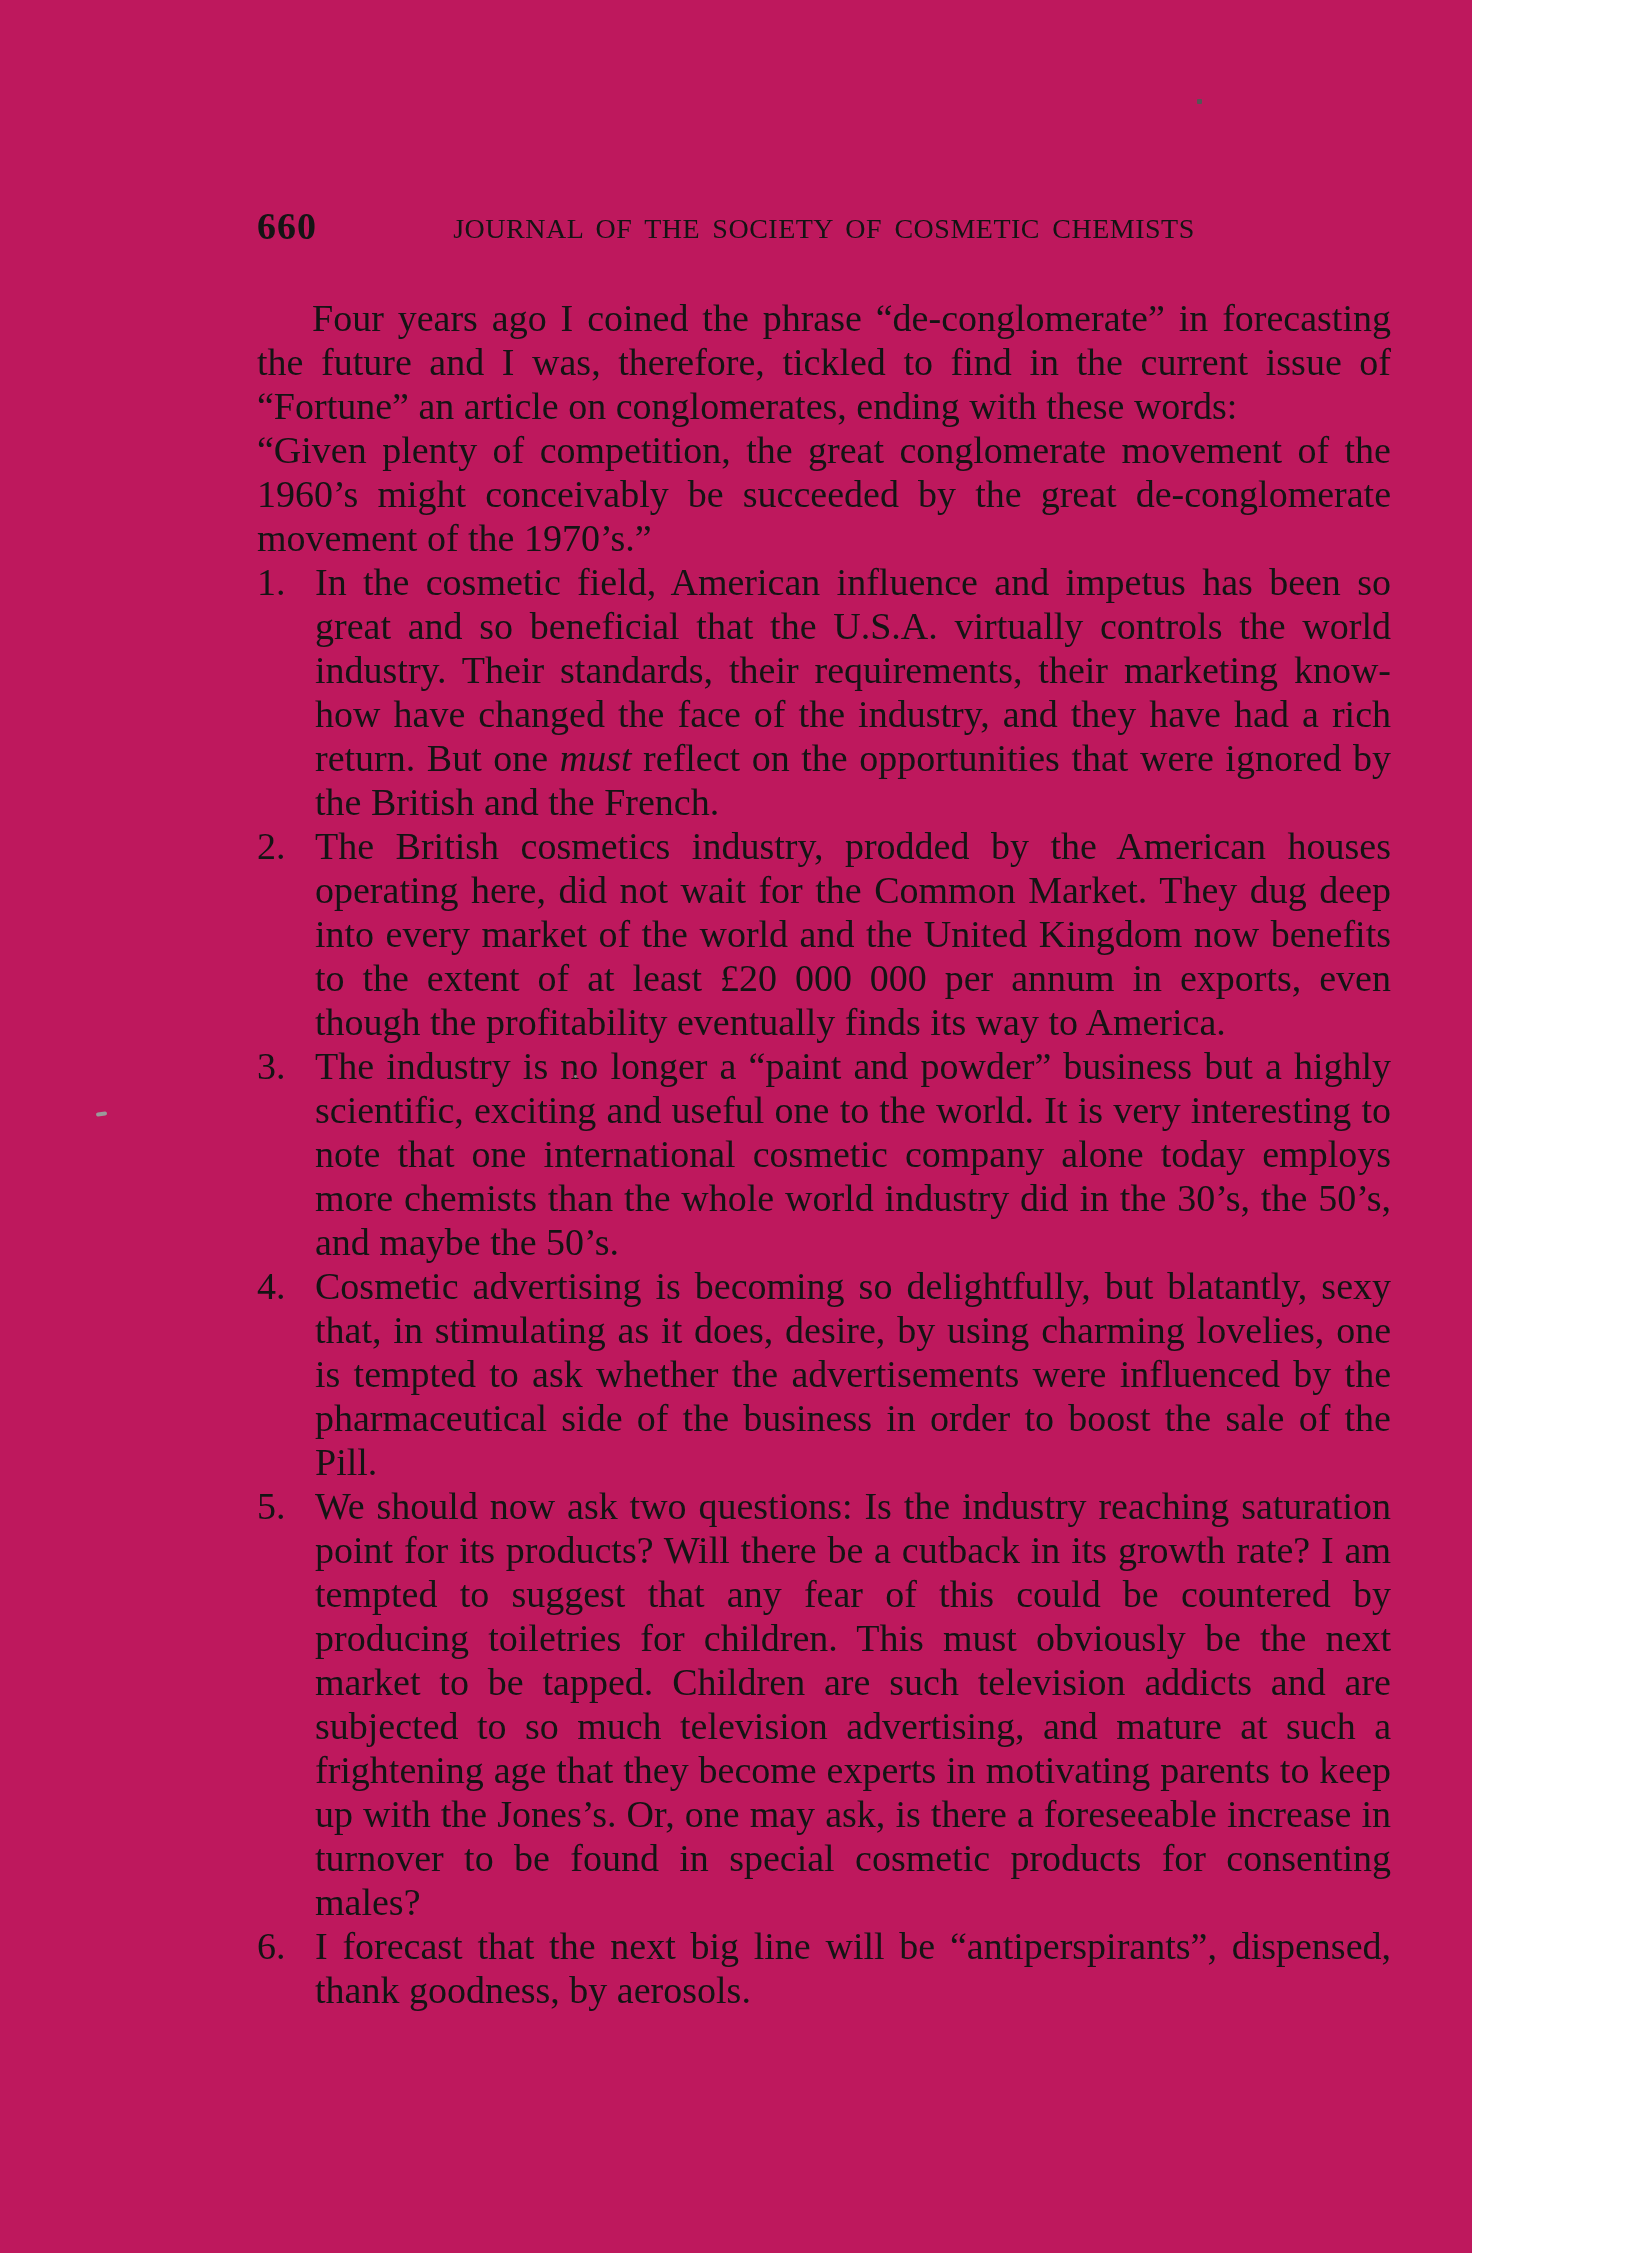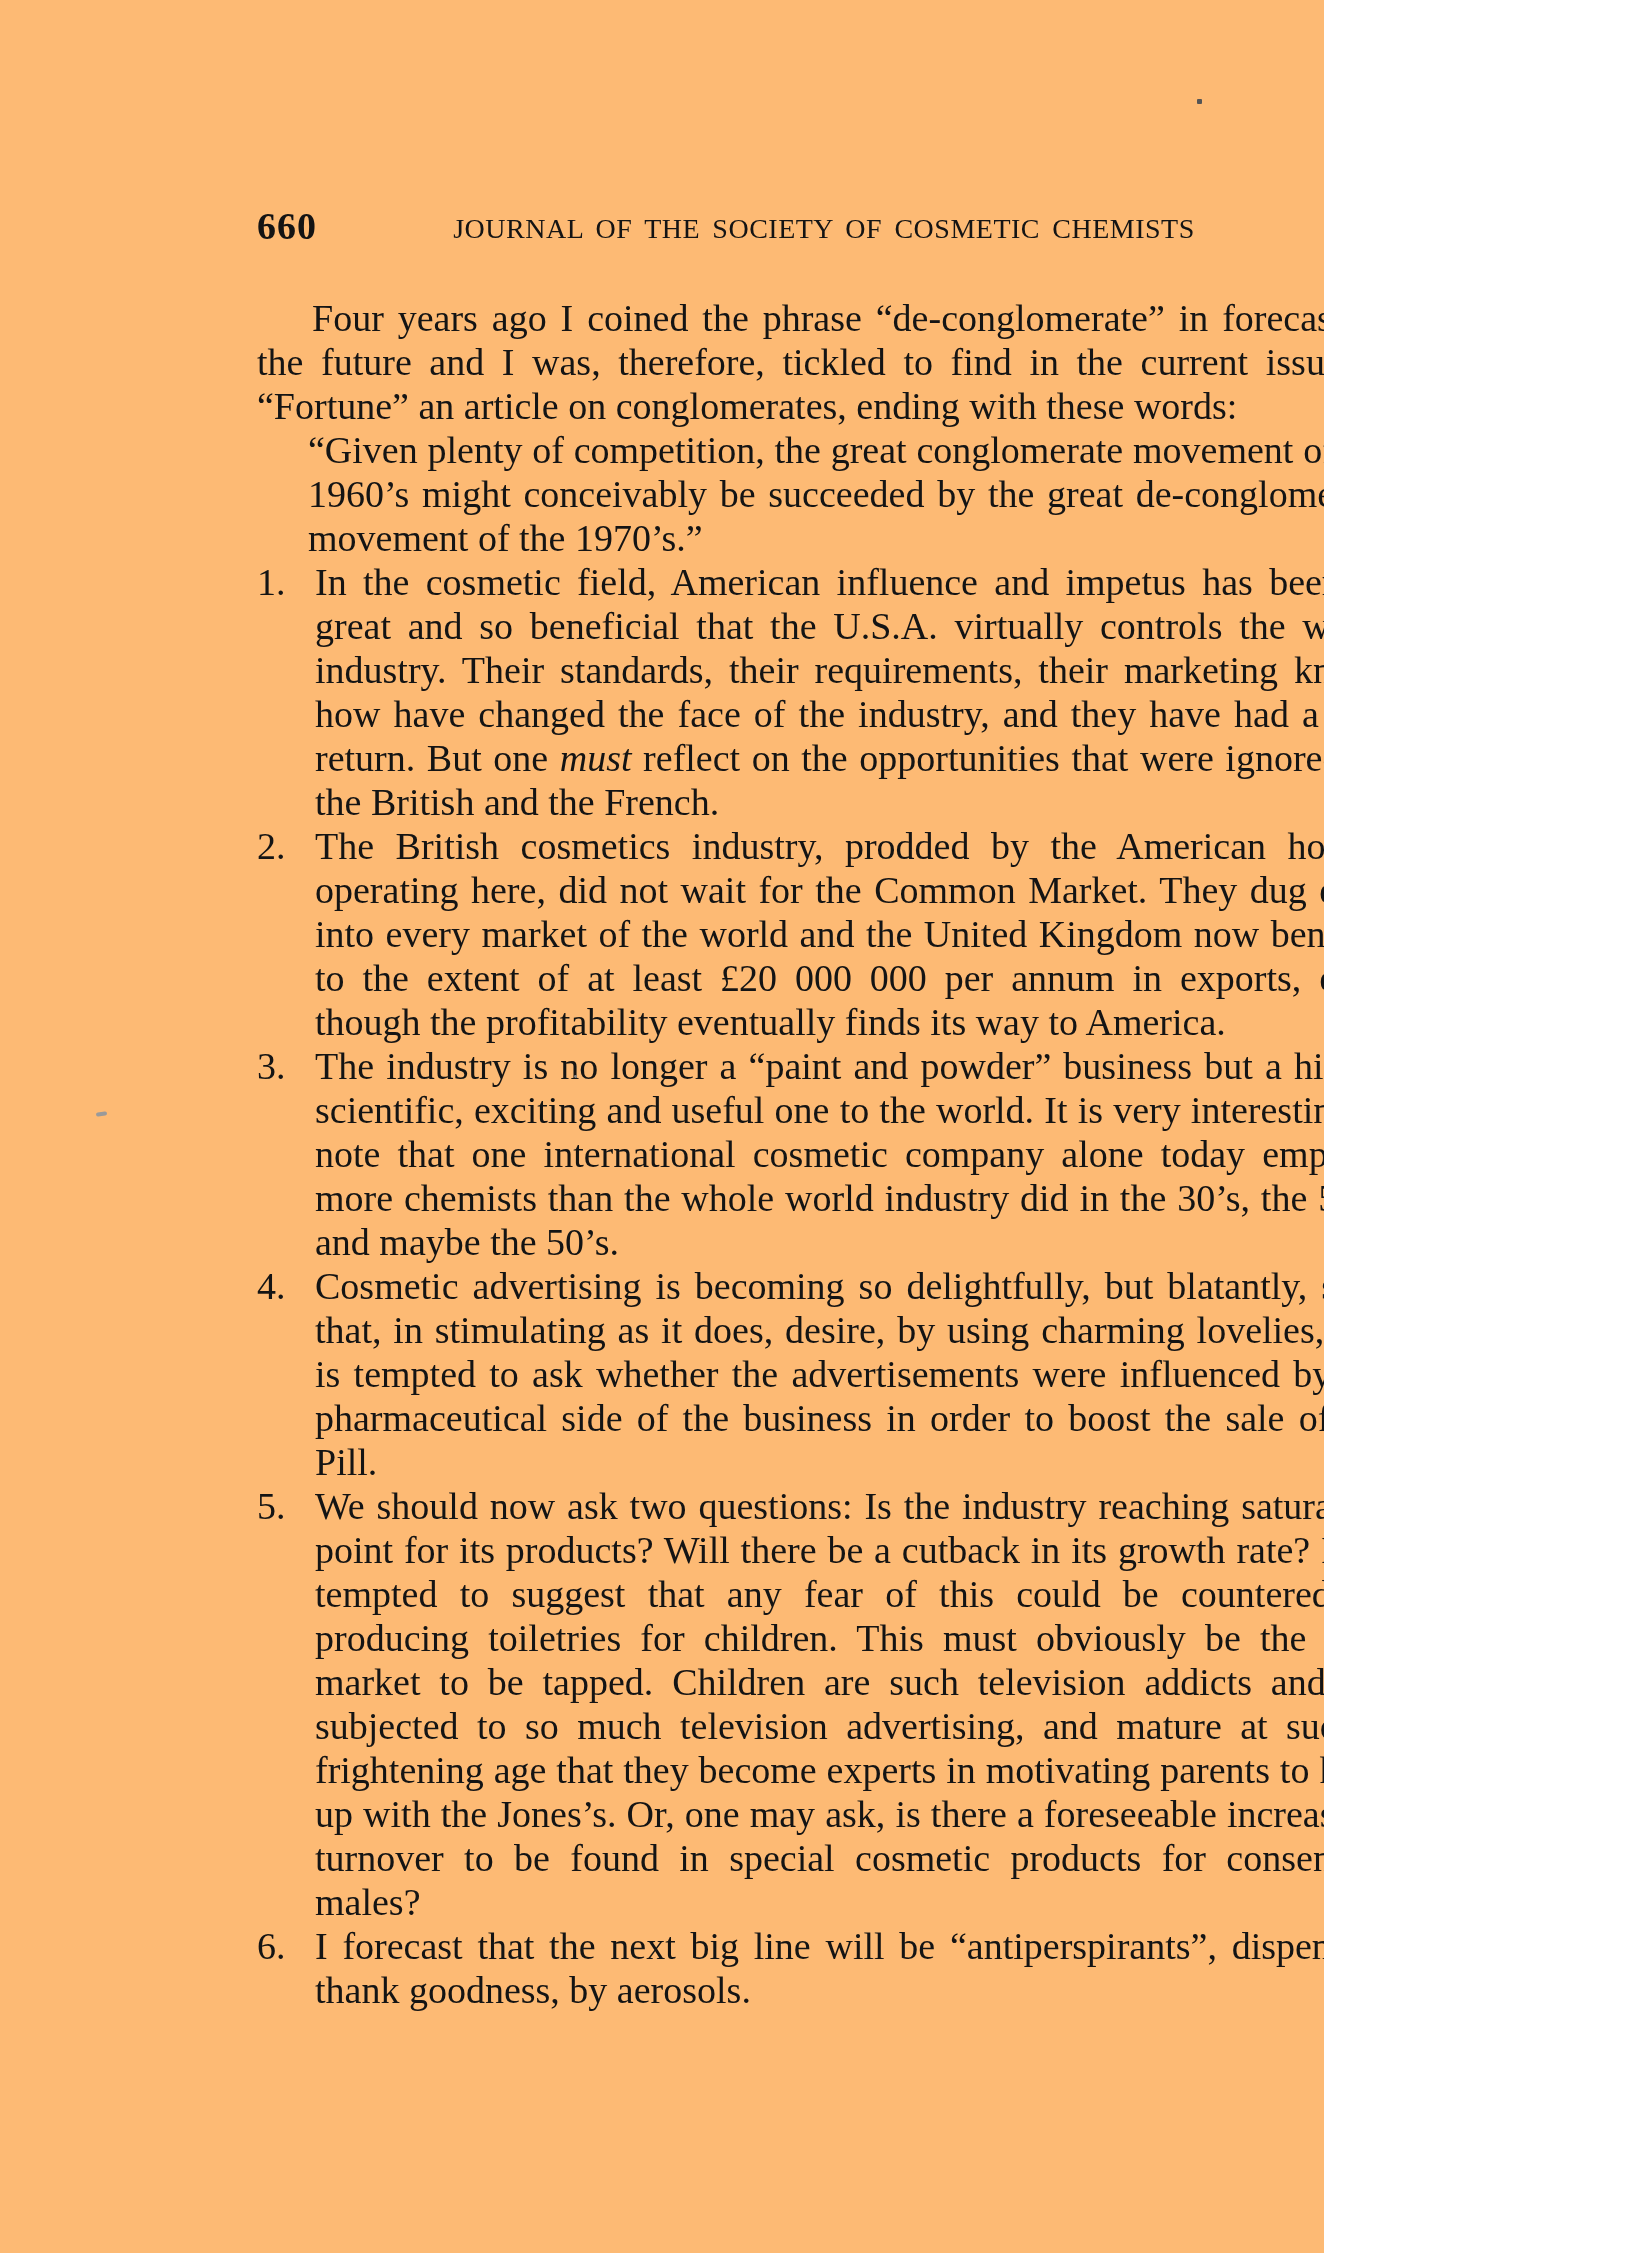--- a/index.html
+++ b/index.html
@@ -2,23 +2,23 @@
 <html><head>
 <meta charset="utf-8">
 <style>
   html, body {
     margin: 0;
     padding: 0;
     background: #ffffff;
   }
   .page {
     position: relative;
-    width: 1324px;
+    width: 1472px;
     height: 2254px;
-    background: #fdba74;
+    background: #be185d;
     color: #141414;
     font-family: "Liberation Serif", "DejaVu Serif", serif;
     overflow: hidden;
   }
   .page-header {
     position: absolute;
     left: 257px;
     top: 213px;
     width: 1134px;
     text-align: center;
@@ -46,21 +46,20 @@
     font-size: 38px;
     line-height: 44px;
     text-align: justify;
   }
   .para {
     margin: 0;
     padding: 0;
     text-indent: 55px;
   }
   .para.quote {
-    margin-left: 51px;
     text-indent: 0;
   }
   .points {
     margin: 0;
     padding: 0;
     list-style: none;
   }
   .point {
     display: flex;
   }

